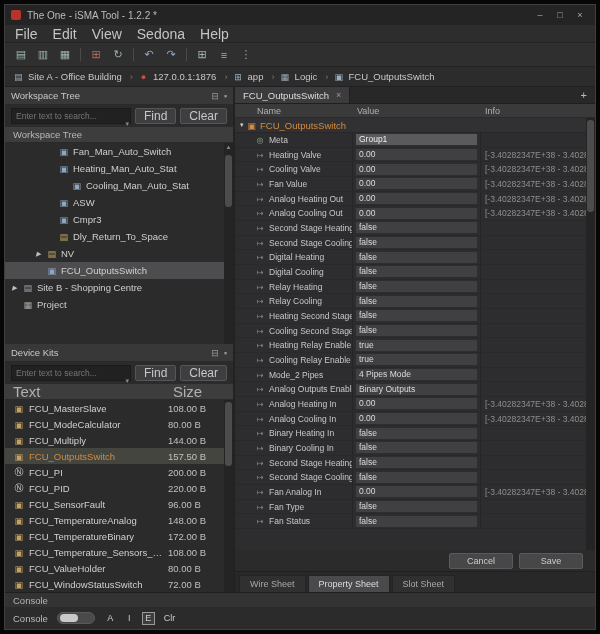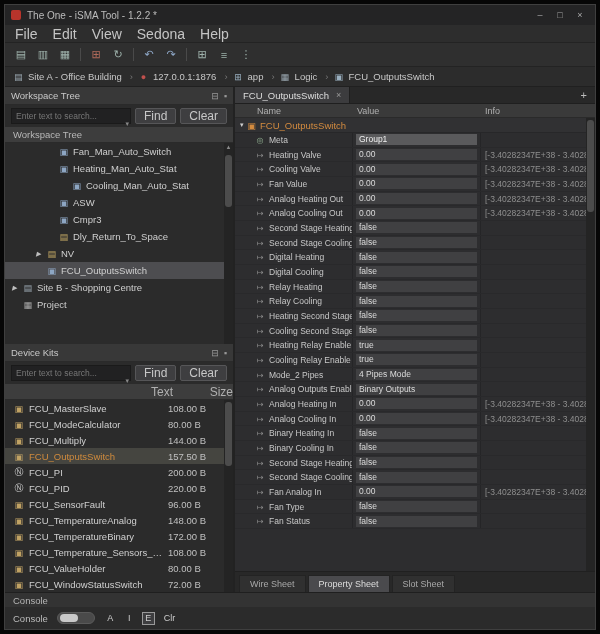--- a/index.html
+++ b/index.html
@@ -74,21 +74,21 @@
   .ticon::before { font-size:9px; }
   .icon-block-icon::before { content:"▣"; color:#8da6c3; }
   .icon-folder-icon::before { content:"▤"; color:#c4a964; }
   .icon-bool-icon::before { content:"Ⓑ"; color:#d8d8d8; }
   .icon-project-icon::before { content:"▦"; color:#a8a8a8; }
 
   .vscroll { width:9px; background:#242424; position:relative; flex:0 0 auto; }
   .vscroll .up { position:absolute; top:0; left:0; width:9px; height:9px; font-size:6px; color:#8a8a8a; text-align:center; line-height:9px; }
   .vscroll .thumb { position:absolute; left:1px; width:7px; background:#4c4c4c; border-radius:3px; }
 
-  .kits-colheader { height:16px; background:#3d3d3d; display:flex; align-items:center; font-size:12px; color:#b0b0b0; flex:0 0 auto; border-bottom:1px solid #2a2a2a;text-align:right; }
+  .kits-colheader { height:16px; background:#3d3d3d; display:flex; align-items:center; font-size:15px; color:#b0b0b0; flex:0 0 auto; border-bottom:1px solid #2a2a2a; }
   .kc-text { flex:1; padding-left:8px; }
   .kc-size { width:60px; }
   .kits-wrap { height:192px; display:flex; flex:0 0 auto; overflow:hidden; background:#2b2b2b; }
   .kits-list { flex:1; min-width:0; }
   .kit-row { height:16px; display:flex; align-items:center; gap:4px; padding:0 2px 0 8px; font-size:9.5px; color:#d0d0d0; white-space:nowrap; }
   .kit-row.selected { background:#454540; }
   .kit-row.selected .kname { color:#d08b3d; }
   .kicon { width:12px; text-align:center; flex:0 0 auto; }
   .kicon::before { font-size:9px; }
   .icon-kit-icon::before { content:"▣"; color:#c0a264; }
@@ -734,20 +734,24 @@
                 </div>
                 <div class="cell info-cell"></div>
               </div>
             </div>
         </div>
         <div class="vscroll">
           <span class="thumb" style="top:2px;height:92px;"></span>
         </div>
       </div>
 
+      <div class="actions-row">
+        <span class="action-btn">Cancel</span>
+        <span class="action-btn">Save</span>
+      </div>
 
       <div class="sheet-tabs">
 
       <span class="sheet-tab">Wire Sheet</span>
           <span class="sheet-tab active">Property Sheet</span>
           <span class="sheet-tab">Slot Sheet</span>
         </div>
     </div>
   </div>
 

